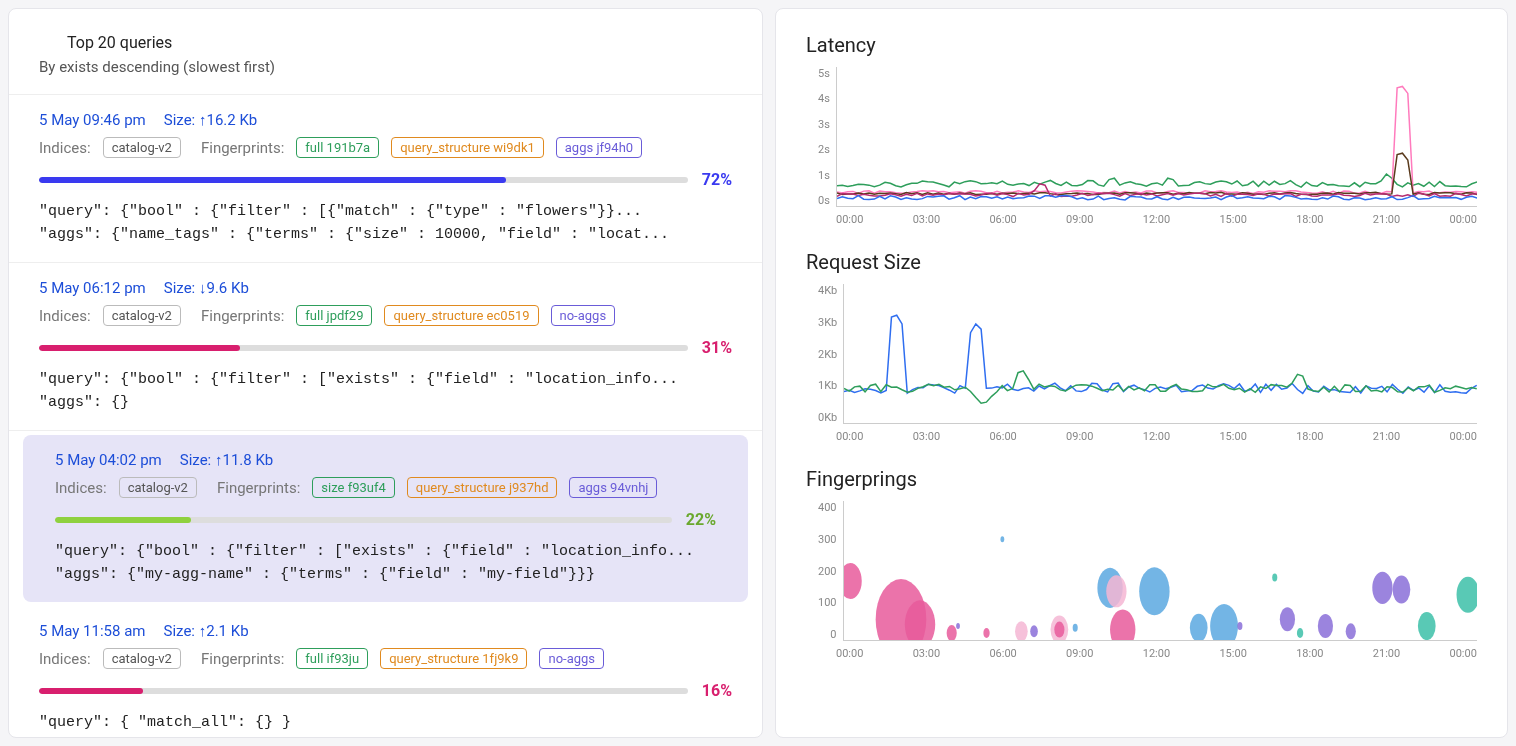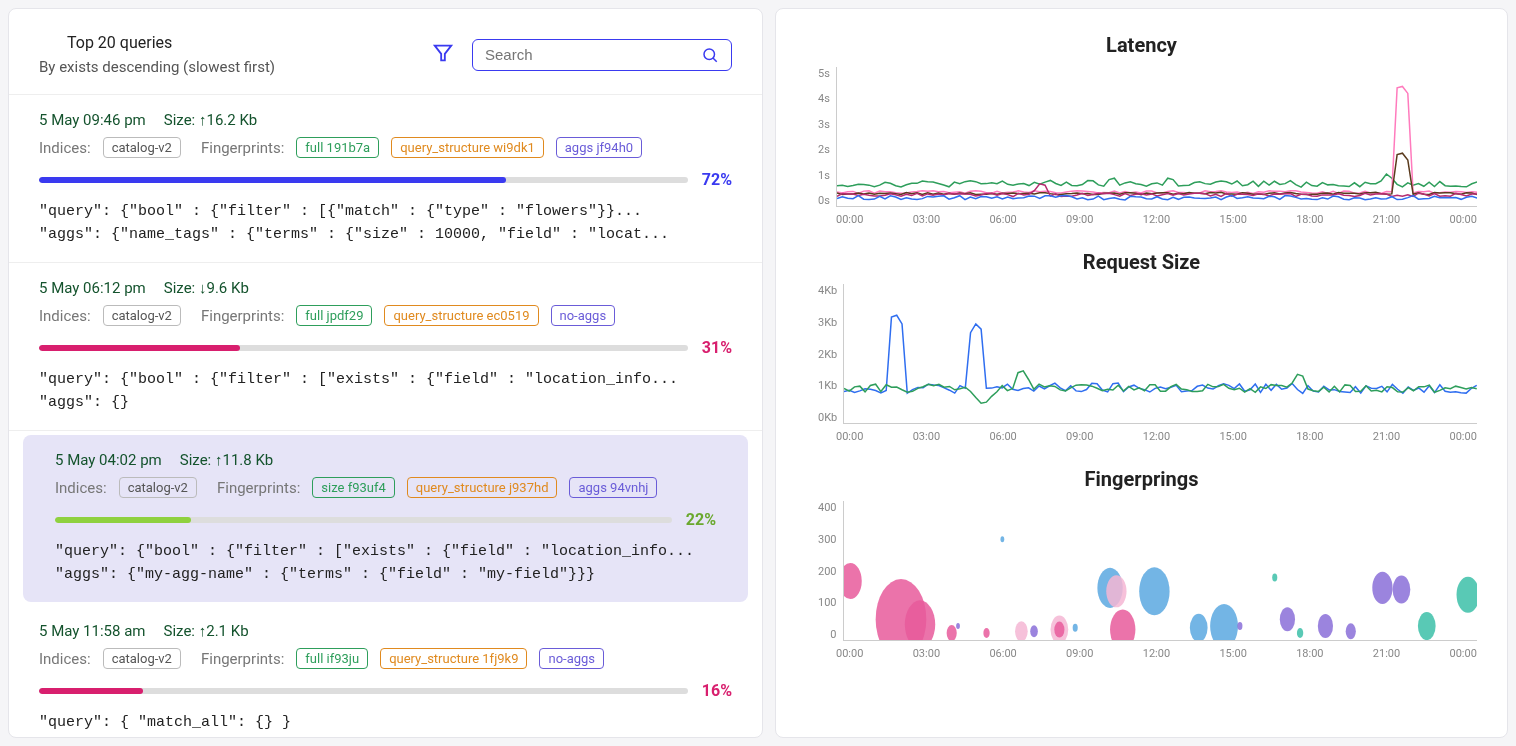--- a/index.html
+++ b/index.html
@@ -45,21 +45,21 @@
     width: 260px;
   }
   .search-wrap input {
     flex: 1; border: none; outline: none; font-size: 15px; color: #444;
     background: transparent;
   }
   .search-wrap svg { color: #3a3af0; }
   .query-list { overflow-y: auto; flex: 1; }
   .query-item { padding: 16px 30px 16px 30px; border-bottom: 1px solid #eee; }
   .query-item.highlighted { background: #e6e4f7; border-radius: 8px; margin: 4px 14px; padding: 16px 32px; border-bottom: none;}
-  .q-meta { display: flex; gap: 18px; color: #14532d; font-size: 15px; margin-bottom: 8px; }
+  .q-meta { display: flex; gap: 18px; color: #1d4ed8; font-size: 15px; margin-bottom: 8px; }
   .q-meta .arrow-up::before { content: "\2191"; }
   .q-meta .arrow-down::before { content: "\2193"; }
   .q-row2 { display: flex; align-items: center; gap: 12px; margin-bottom: 12px; flex-wrap: wrap; }
   .q-row2 .label { color: #777; font-size: 15px; }
   .chip {
     display: inline-block;
     border: 1px solid #bbb;
     border-radius: 4px;
     padding: 2px 8px;
     font-size: 13px;
@@ -75,51 +75,37 @@
   .code-block {
     font-family: "SFMono-Regular", Consolas, "Liberation Mono", Menlo, monospace;
     font-size: 15px;
     line-height: 1.5;
     color: #222;
     white-space: pre;
     overflow: hidden;
   }
   
   .chart-section { margin-bottom: 24px; }
-  .chart-title { font-size: 20px; font-weight: 700; margin-bottom: 10px; text-align: center; }
+  .chart-title { font-size: 20px; font-weight: 400; margin-bottom: 10px; }
   .chart-body { display: flex; }
   .y-axis { display: flex; flex-direction: column; justify-content: space-between; font-size: 11px; color: #888; padding-right: 6px; text-align: right; margin-left: 12px; }
   .plot-area { flex: 1; border-left: 1px solid #ccc; border-bottom: 1px solid #ccc; position: relative; }
   .x-axis { display: flex; justify-content: space-between; font-size: 11px; color: #888; margin-top: 6px; padding-left: 30px; }
   svg .series { fill: none; stroke-width: 1.5; }
 </style>
 </head>
 <body>
 
 <div class="app">
 
   <div class="panel left-panel">
     <div class="lp-header">
       <div class="lp-title">
         <h1>Top 20 queries</h1>
         <div class="sub">By exists descending (slowest first)</div>
-      </div>
-      <div class="lp-controls">
-        <button class="filter-btn">
-          <svg width="22" height="22" viewBox="0 0 24 24" fill="none" stroke="currentColor" stroke-width="2">
-              <polygon points="3 4 21 4 14 13 14 20 10 20 10 13 3 4"></polygon>
-            </svg>
-        </button>
-        <div class="search-wrap">
-          <input placeholder="Search" style="">
-          <svg width="18" height="18" viewBox="0 0 24 24" fill="none" stroke="currentColor" stroke-width="2">
-              <circle cx="11" cy="11" r="7"></circle>
-              <line x1="21" y1="21" x2="16" y2="16"></line>
-            </svg>
-        </div>
       </div>
     </div>
     <div class="query-list" id="query-list">
         <div class="query-item">
     <div class="q-meta">
       <span>5 May 09:46 pm</span>
       <span>Size: <span class="arrow-up"></span>16.2 Kb</span>
     </div>
     <div class="q-row2">
       <span class="label">Indices:</span>

